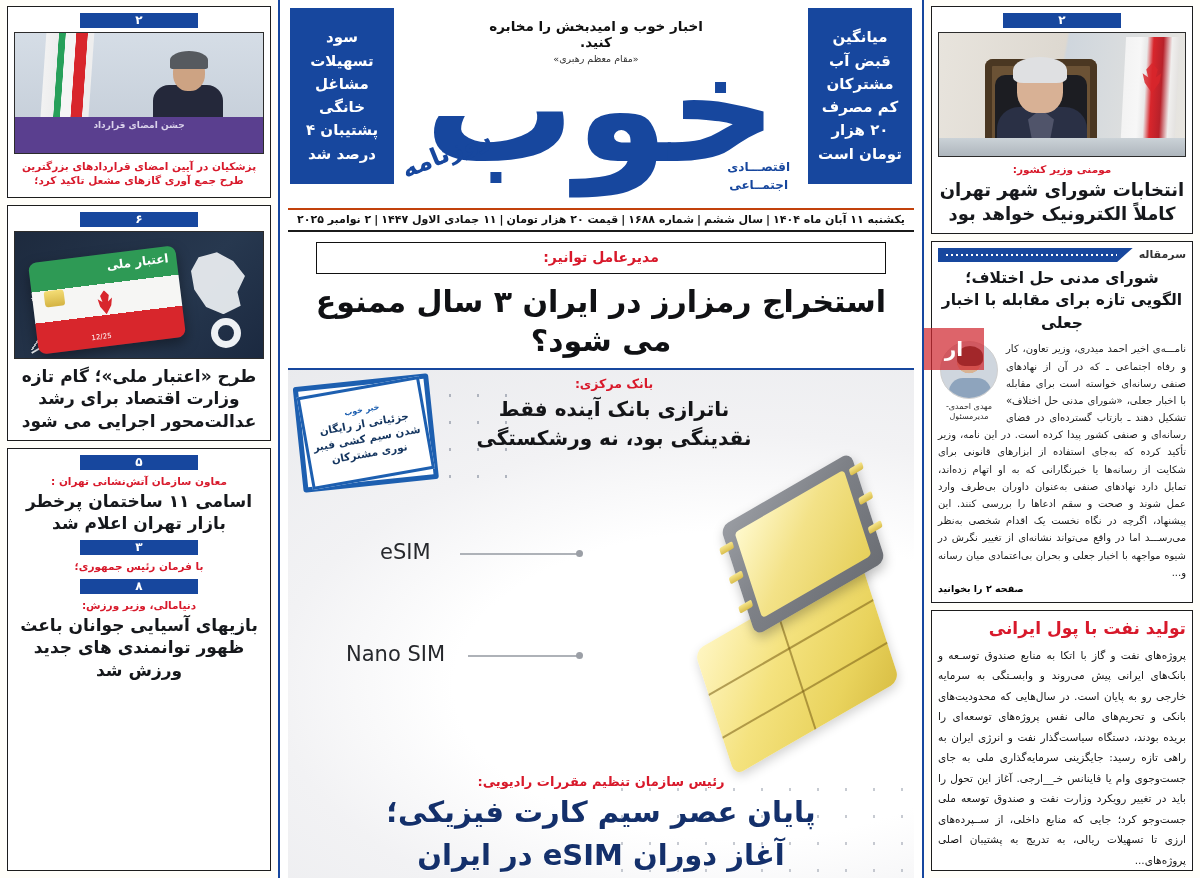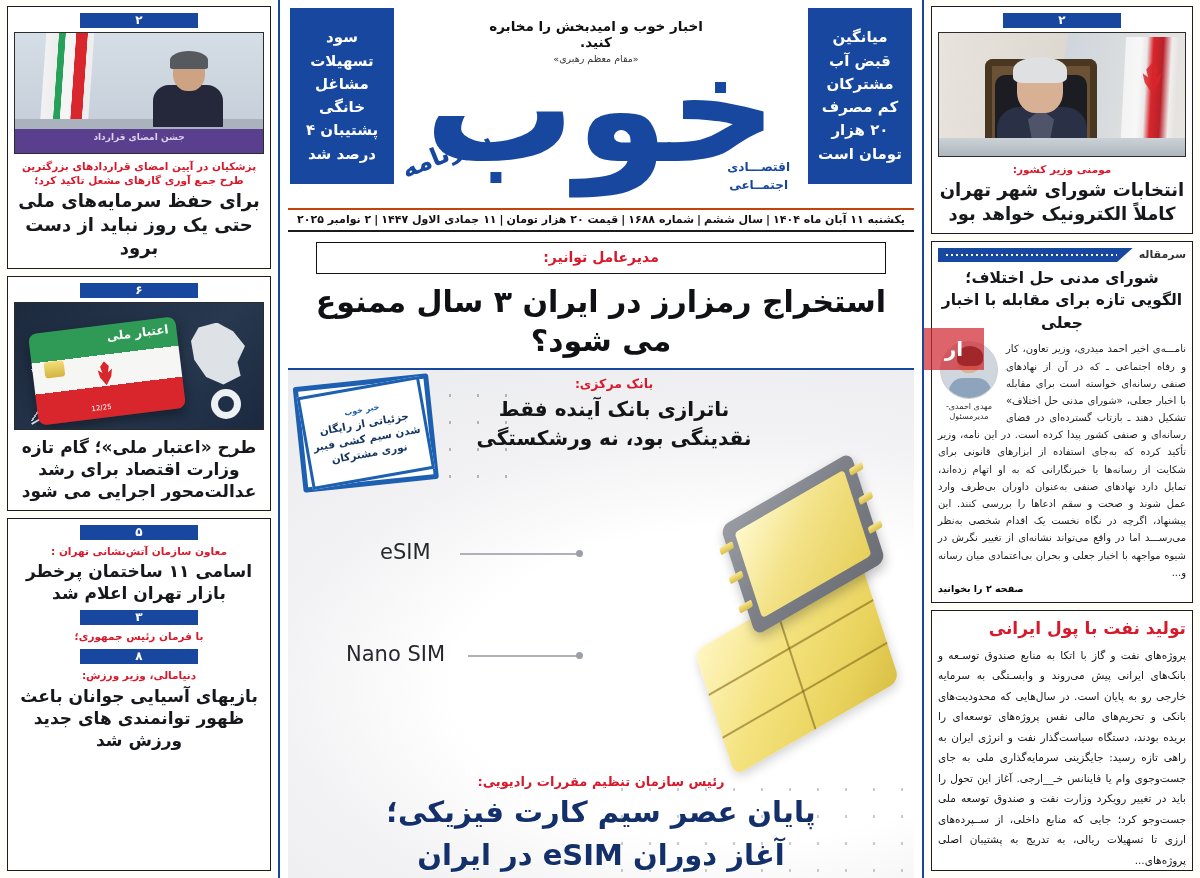--- a/index.html
+++ b/index.html
@@ -358,21 +358,21 @@
   }
   .ph2 .hair {
     position: absolute; right: 55px; top: 18px; width: 38px; height: 18px;
     background: #565a5f; border-radius: 50% 50% 10% 10%;
   }
   .ph2 .body {
     position: absolute; right: 40px; top: 52px; width: 70px; height: 42px;
     background: #24283a; border-radius: 16px 16px 0 0;
   }
   .ph2 .banner {
-    position: absolute; left: 0; right: 0; bottom: 0; height: 24px;
+    position: absolute; left: 0; right: 0; bottom: 0; height: 36px;
     background: #5a3f8f; overflow: hidden;
   }
   .ph2 .banner .txt {
     color: #e8e2f5; font-size: 9px; font-weight: bold;
     padding-top: 3px; text-align: center; white-space: nowrap; opacity: .9;
   }
   
   .ph3 { height: 128px; }
   .ph3 .bg { position: absolute; inset: 0; background: linear-gradient(135deg,#1d2a3e,#27384f 60%,#1b2940); }
   .ph3 .card {
@@ -557,21 +557,20 @@
         <div class="flag"></div>
         <div class="podium"></div>
         <div class="body"></div>
         <div class="head"></div>
         <div class="hair"></div>
         <div class="banner">
           <div class="txt">جشن امضای قرارداد</div>
         </div>
       </div>
       <div class="kicker" style="margin-top:5px;">پزشکیان در آیین امضای قراردادهای بزرگترین طرح جمع آوری گازهای مشعل تاکید کرد؛</div>
-      <div class="hl" style="font-size:18px;">برای حفظ سرمایه‌های ملی حتی یک روز نباید از دست برود</div>
     </div>
 
     <div class="boxcard">
       <div class="pagenum">۶</div>
       <div class="photo ph3">
         <div class="bg"></div>
         <div class="net"></div>
         <div class="arrow"></div>
         <div class="map"></div>
         <div class="gear"></div>

